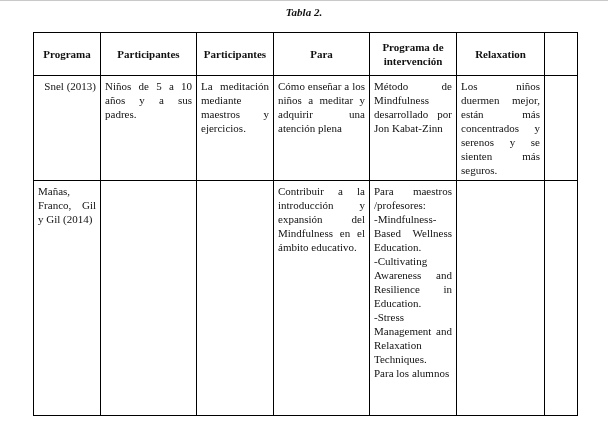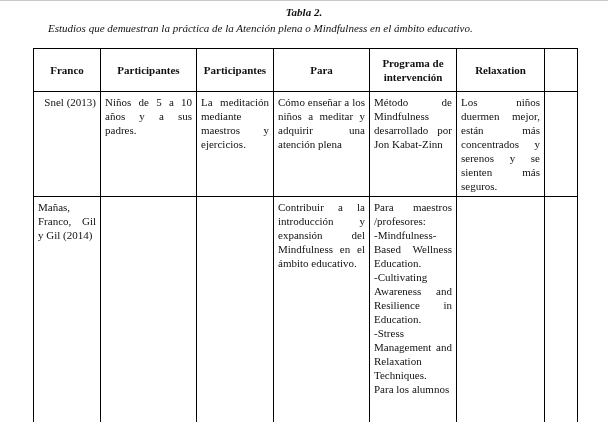--- a/index.html
+++ b/index.html
@@ -72,35 +72,34 @@
   tr.row2 td {
     height: 235px;
   }
 </style>
 </head>
 <body>
 
 <div class="page">
 
   <div class="doc-title">Tabla 2.</div>
-  <div class="doc-caption">Estudios que demuestran la práctica de la Atención plena o Mindfulness en el ámbito educativo.</div>
 
   <table class="studies">
     <colgroup>
       <col style="width:67px">
       <col style="width:96px">
       <col style="width:77px">
       <col style="width:96px">
       <col style="width:87px">
       <col style="width:88px">
       <col style="width:33px">
     </colgroup>
     <thead>
       <tr>
-        <th>Franco</th>
+        <th>Programa</th>
         <th>Participantes</th>
         <th>Participantes</th>
         <th>Para</th>
         <th>Programa de intervención</th>
         <th>Relaxation</th>
         <th></th>
       </tr>
     </thead>
     <tbody>
       <tr class="row1">

